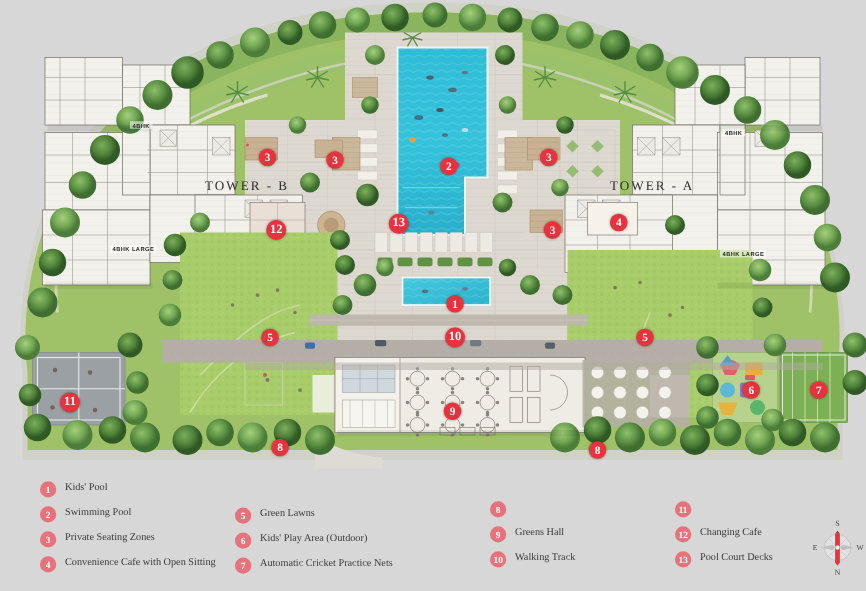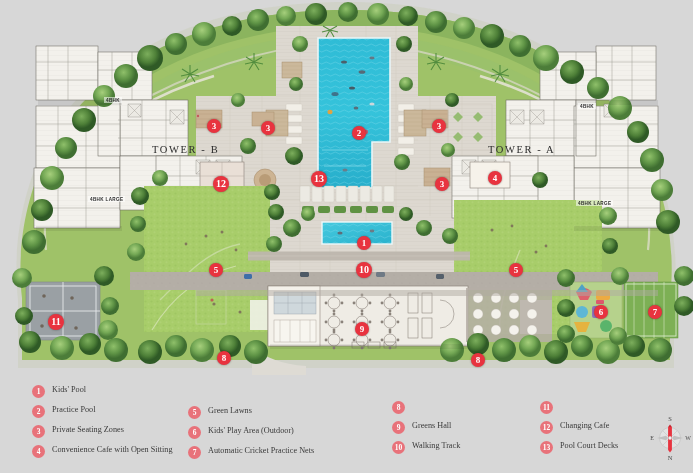--- a/index.html
+++ b/index.html
@@ -605,21 +605,21 @@
           <rect x="36" y="226" width="86" height="5"></rect>
           <rect x="576" y="100" width="82" height="5"></rect>
           <rect x="574" y="226" width="86" height="5"></rect>
           <rect x="270" y="344" width="198" height="5"></rect>
         </g>
       </g>
     </svg>
   </div>
 
   <div id="tower-labels">
-      <div class="twr" style="left: 152px; top: 144px;">TOWER - B</div>
+      <div class="twr" style="left: 164px; top: 144px;">TOWER - B</div>
       <div class="twr" style="left: 488px; top: 144px;">TOWER - A</div>
     </div>
 
   <div id="unit-labels">
       <div class="bhk" style="left: 104px; top: 97px;">4BHK</div>
       <div class="bhk" style="left: 578px; top: 103px;">4BHK</div>
       <div class="bhk" style="left: 88px; top: 196px;">4BHK LARGE</div>
       <div class="bhk" style="left: 576px; top: 200px;">4BHK LARGE</div>
     </div>
 
@@ -645,21 +645,21 @@
     </div>
 
   <div id="legend">
       <div class="lcol" style="left: 32px; top: 10px;">
         <div class="lrow">
           <div class="lnum">1</div>
           <div class="ltxt">Kids' Pool</div>
         </div>
         <div class="lrow">
           <div class="lnum">2</div>
-          <div class="ltxt">Practice Pool</div>
+          <div class="ltxt">Swimming Pool</div>
         </div>
         <div class="lrow">
           <div class="lnum">3</div>
           <div class="ltxt">Private Seating Zones</div>
         </div>
         <div class="lrow">
           <div class="lnum">4</div>
           <div class="ltxt">Convenience Cafe with Open Sitting</div>
         </div>
       </div>

